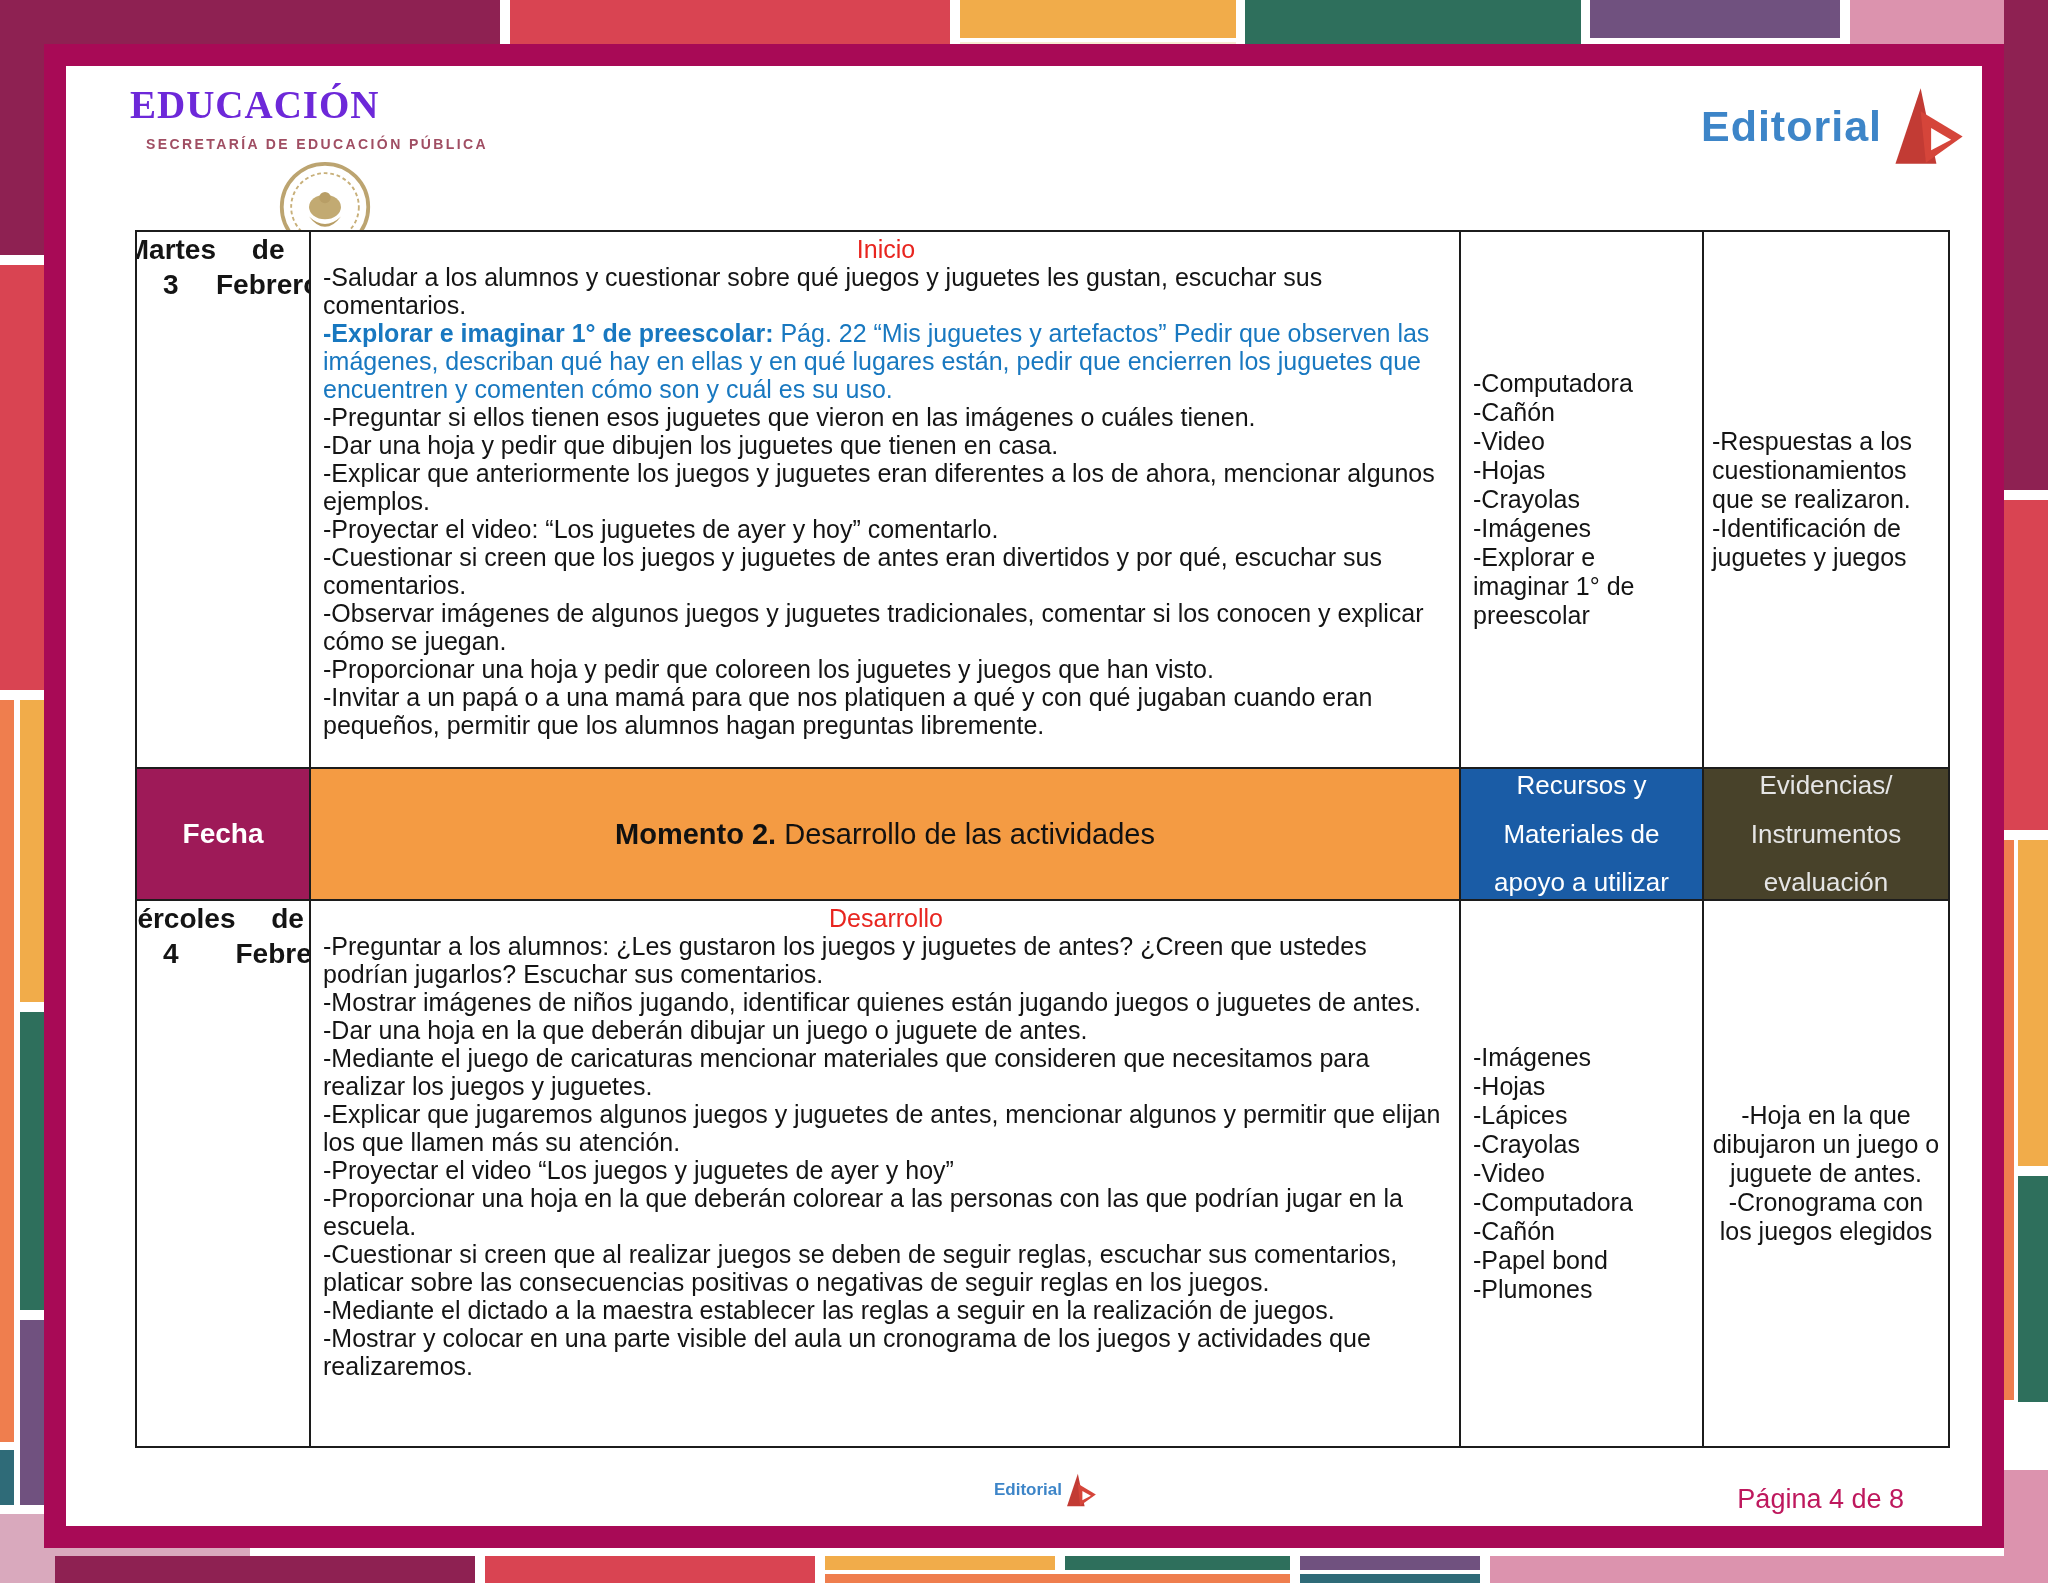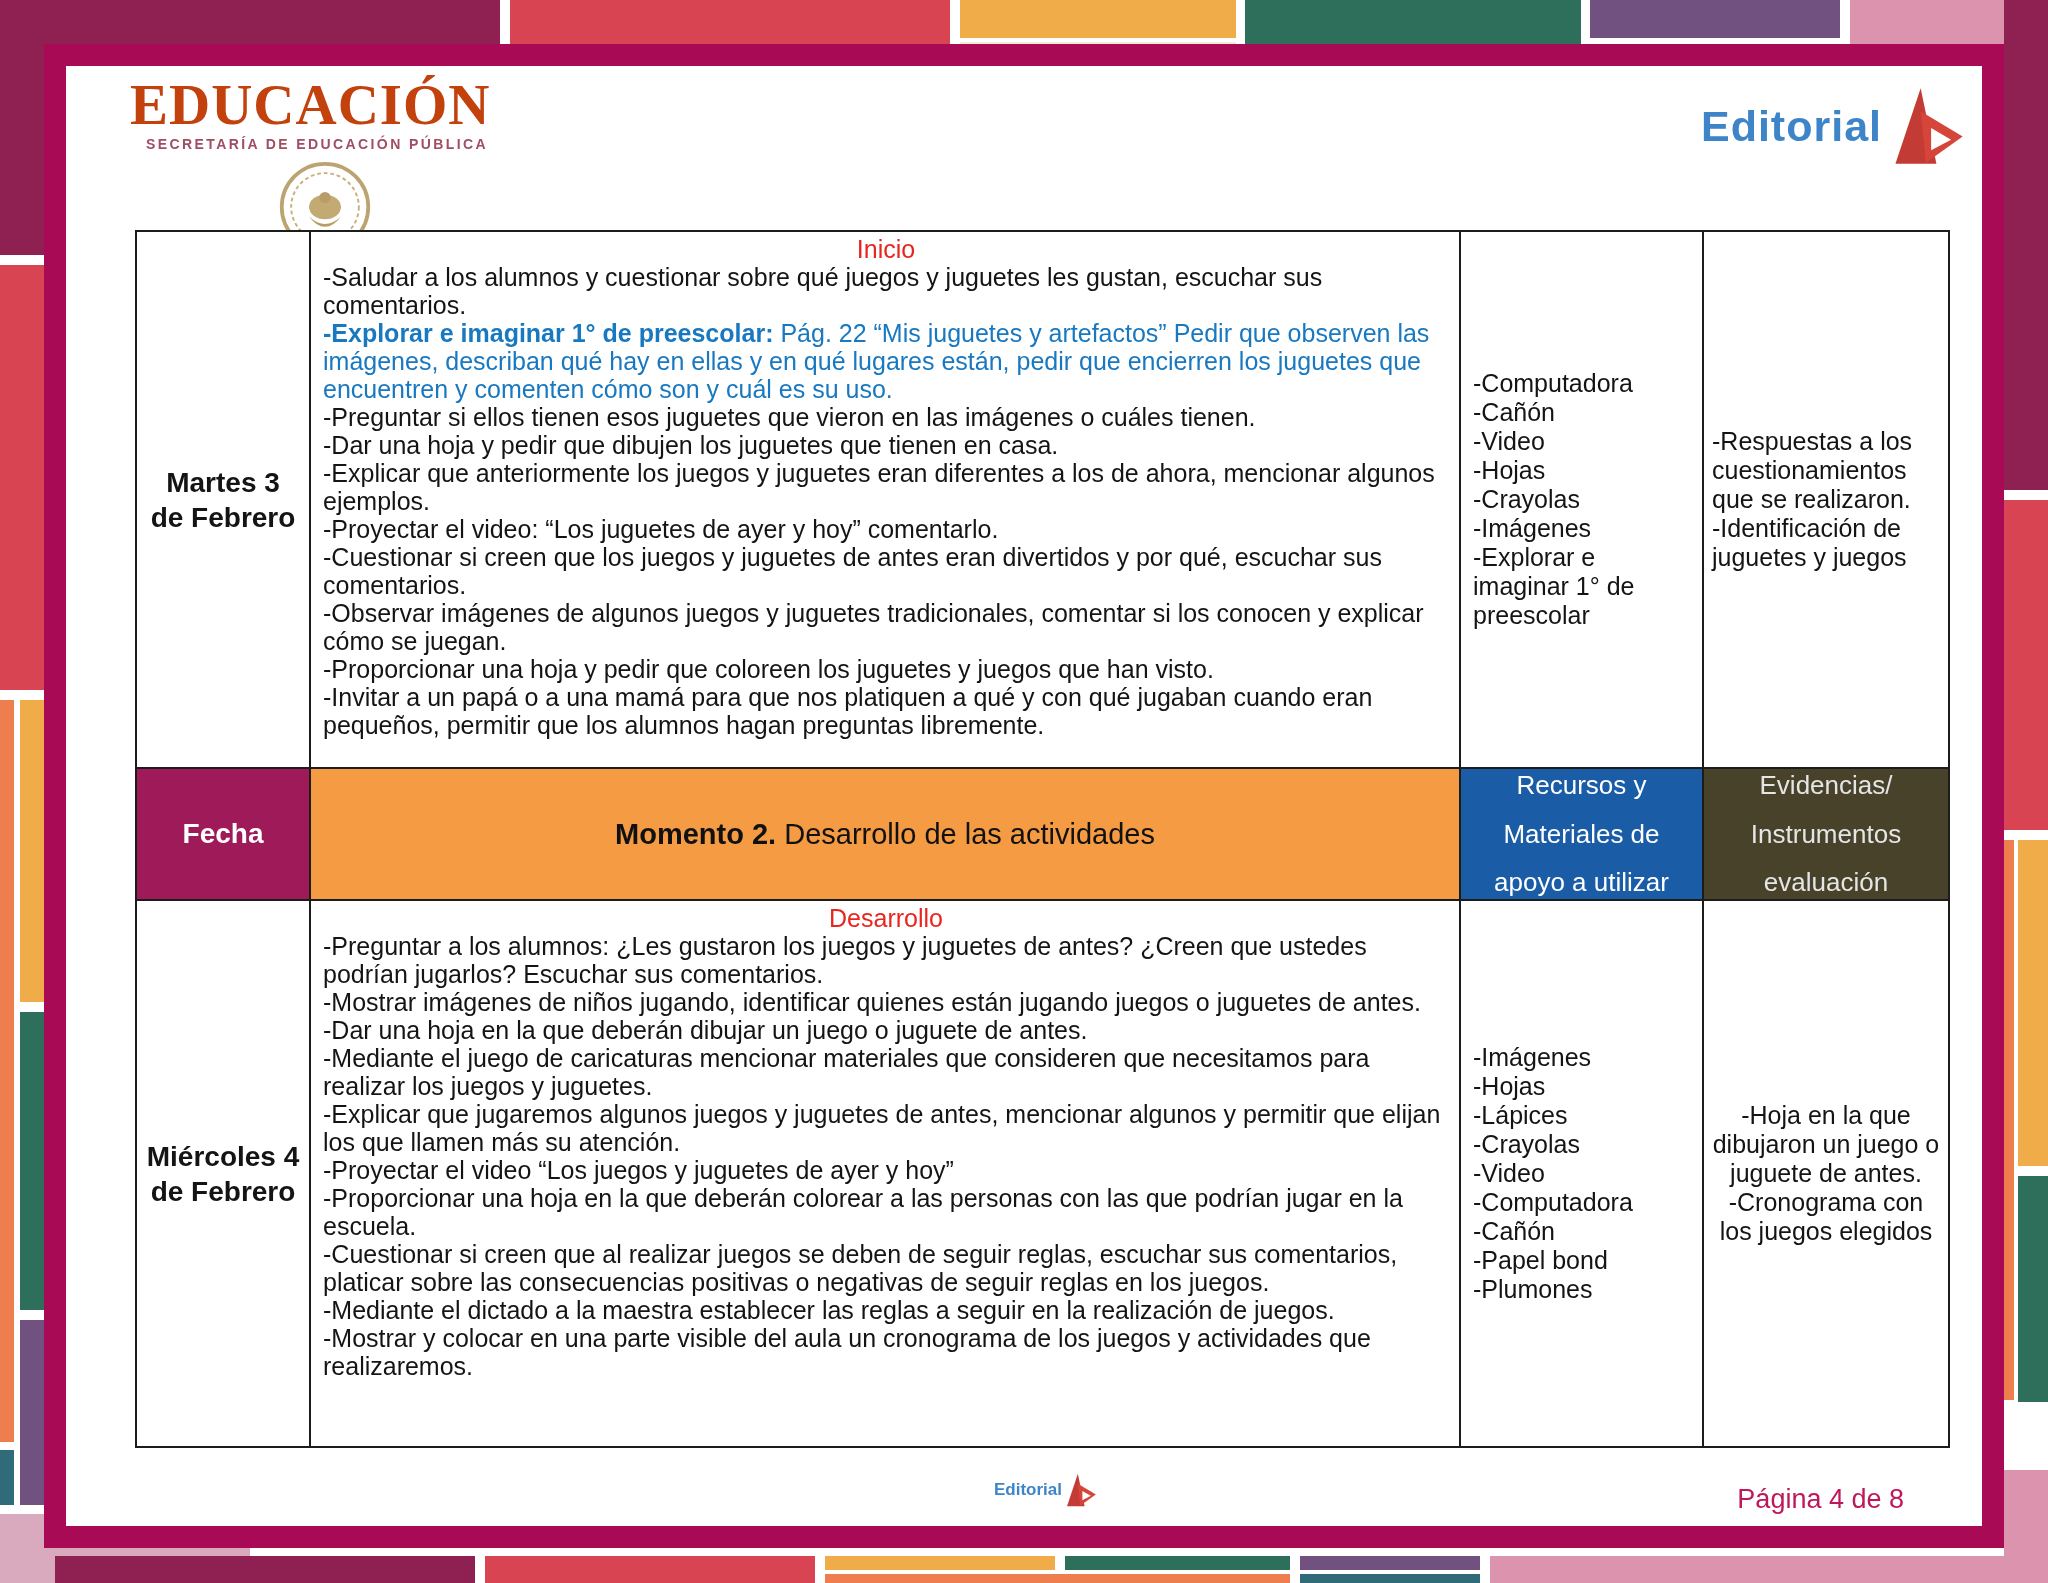--- a/index.html
+++ b/index.html
@@ -5,40 +5,40 @@
   html,body{margin:0;padding:0;background:#ffffff;}
   .canvas{position:relative;width:2048px;height:1583px;background:#ffffff;overflow:hidden;
           font-family:"Liberation Sans",sans-serif;color:#141414;}
   .tile{position:absolute;}
   .frame{position:absolute;left:44px;top:44px;width:1960px;height:1504px;
          background:#ffffff;border:22px solid #A80A56;box-sizing:border-box;z-index:2;}
   .page{position:absolute;left:66px;top:66px;width:1916px;height:1460px;z-index:3;}
 
   
   .sep{position:absolute;left:64px;top:10px;}
-  .sep-title{font-family:"Liberation Serif",serif;font-weight:700;font-size:57px;
-             color:#c2410c;letter-spacing:1px;line-height:58px;}
+  .sep-title{font-family:"Liberation Serif",serif;font-weight:700;font-size:39px;
+             color:#6d28d9;letter-spacing:1px;line-height:58px;}
   .sep-sub{font-size:14px;font-weight:700;color:#A04E63;letter-spacing:2.4px;margin:2px 0 0 16px;}
   .seal{position:absolute;left:148px;top:84px;width:94px;height:94px;}
 
   
   .emd{position:absolute;right:16px;top:18px;display:flex;align-items:center;}
   .emd-text{color:#3D85C8;font-size:43px;font-weight:700;letter-spacing:1px;}
   .emd-mark{width:76px;height:84px;margin-left:8px;}
 
   
   .tbl{position:absolute;left:69px;top:164px;width:1815px;height:1218px;
        display:grid;grid-template-columns:174px 1150px 243px 244px;
        grid-template-rows:537px 132px 545px;
        border:2px solid #1c1c1c;box-sizing:border-box;background:#fff;}
   .cell{border-right:2px solid #1c1c1c;border-bottom:2px solid #1c1c1c;box-sizing:border-box;overflow:hidden;}
   .c-last{border-right:none;}
   .r-last{border-bottom:none;}
 
-  .date-cell{display:flex;flex-direction:column;justify-content:center;align-items:center;
+  .date-cell{display:flex;justify-content:center;align-items:flex-start;
              font-weight:bold;font-size:28px;line-height:35px;text-align:center;}
   .act-cell{padding:3px 10px 0 12px;font-size:25px;line-height:28px;}
   .sec-title{text-align:center;color:#E8251F;}
   .para{margin:0;}
   .run-n{color:#141414;}
   .run-b{color:#1878C0;}
   .run-bb{color:#1878C0;font-weight:bold;}
   .res-cell{display:flex;flex-direction:column;justify-content:center;
             padding:0 8px 0 12px;font-size:25px;line-height:29px;}
   .evi-cell{display:flex;flex-direction:column;justify-content:center;

